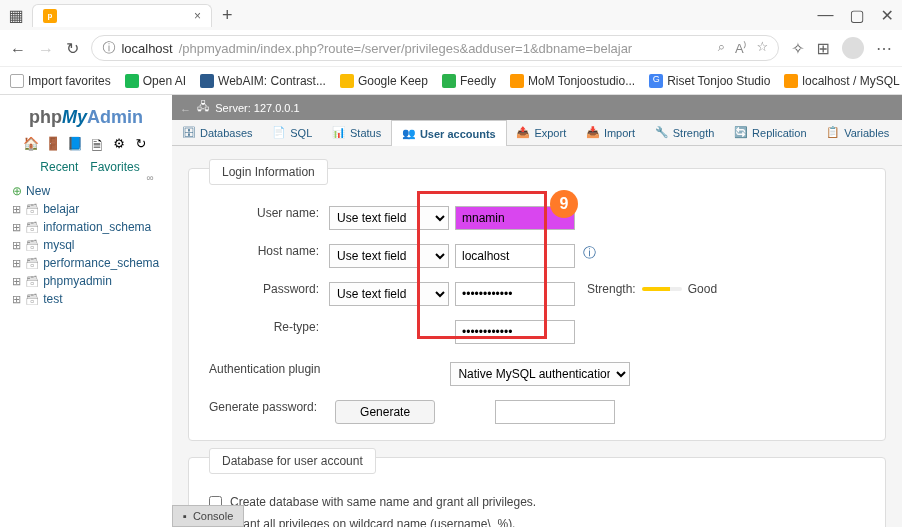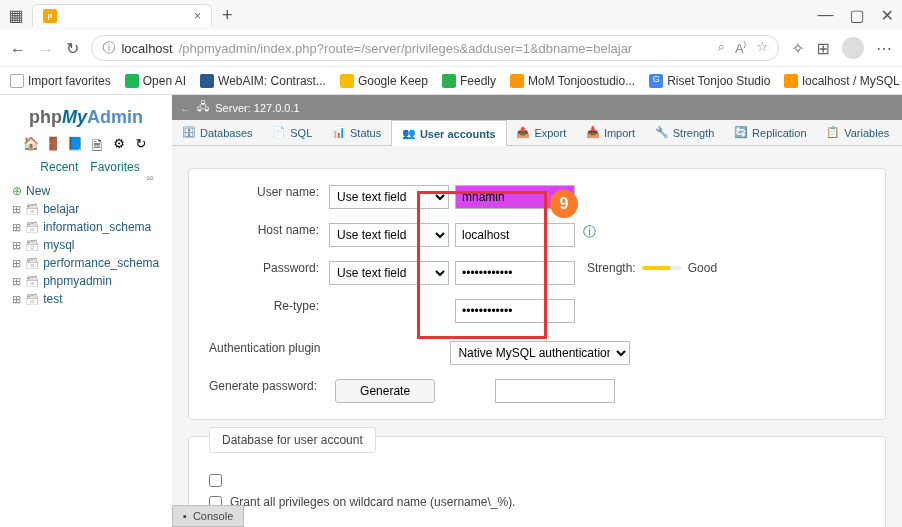--- a/index.html
+++ b/index.html
@@ -248,20 +248,21 @@
         </div>
       <div class="main-tab">
           <span>📋</span>
           <span>Variables</span>
         </div>
       <div class="main-tab"></div>
     </div>
 
     <div class="content">
       <div class="panel" style="margin-top:22px;position:relative">
+        <div class="panel-legend">Login Information</div>
         
         <div style="position:absolute; left:228px; top:22px; width:130px; height:148px;" class="highlight-box">
           <div class="num-badge">9</div>
         </div>
         
         <div class="form-row">
           <span class="form-label">User name:</span>
           <select class="form-select"><option>Use text field</option></select>
           <input class="form-input" style="background: #d946ef;" value="mnamin">
         </div>
@@ -294,20 +295,21 @@
           <span class="form-label" style="width:auto;text-align:left;padding-right:18px">Generate password:</span>
           <button class="btn">Generate</button>
           <input class="form-input" style="margin-left: 60px;">
         </div>
       </div>
 
       <div class="panel">
         <div class="panel-legend">Database for user account</div>
         <div class="checkbox-row">
             <input type="checkbox" style="">
+            <span>Create database with same name and grant all privileges.</span>
           </div>
         <div class="checkbox-row">
             <input type="checkbox" style="">
             <span>Grant all privileges on wildcard name (username\_%).</span>
           </div>
         
       </div>
     </div>
     <div class="console-bar">
         <span>▪</span>

